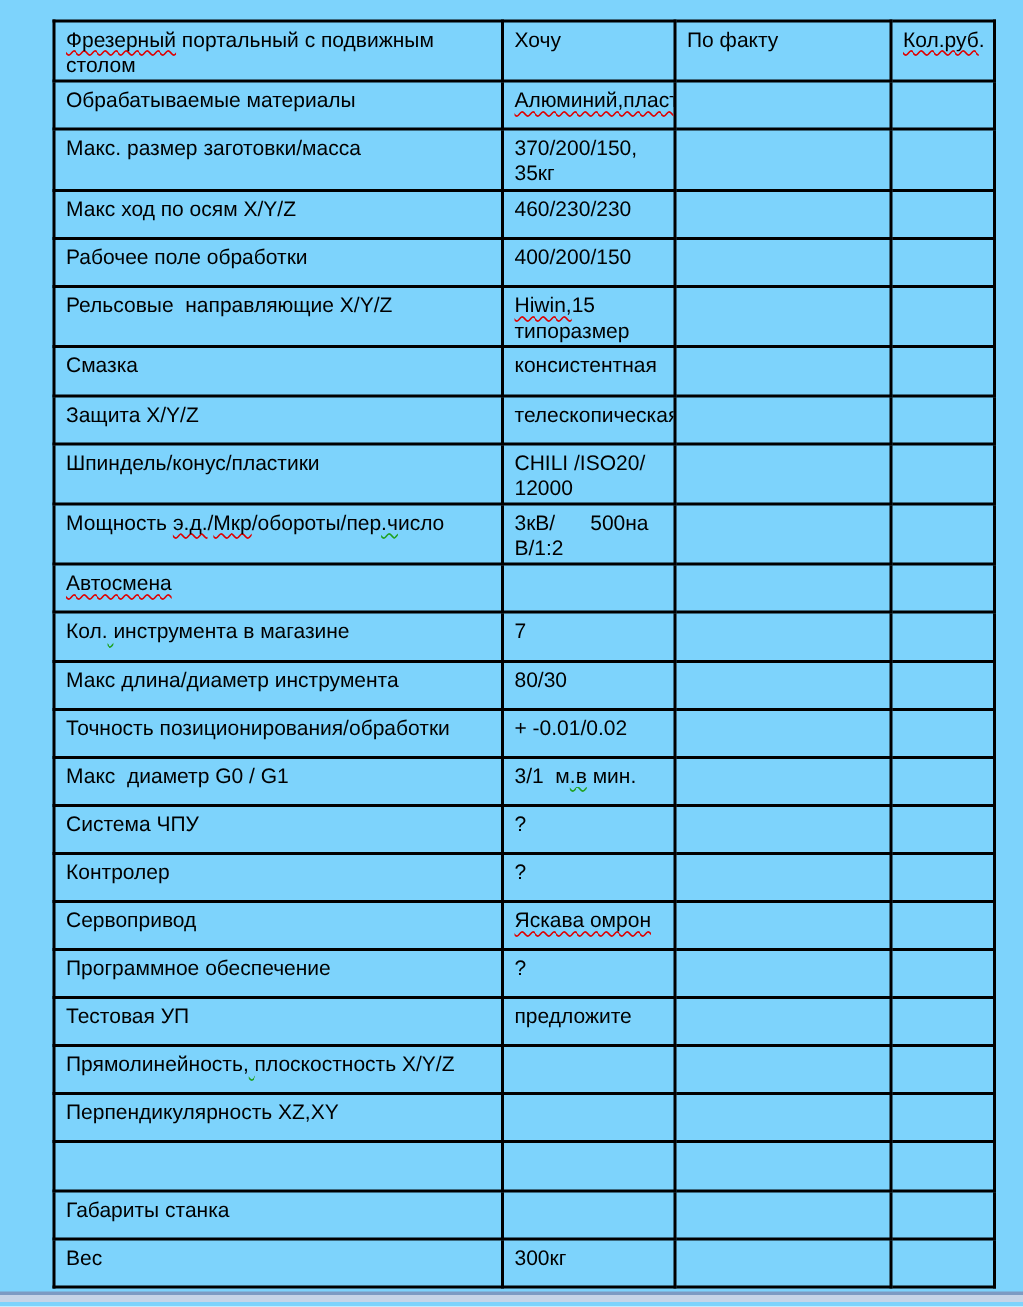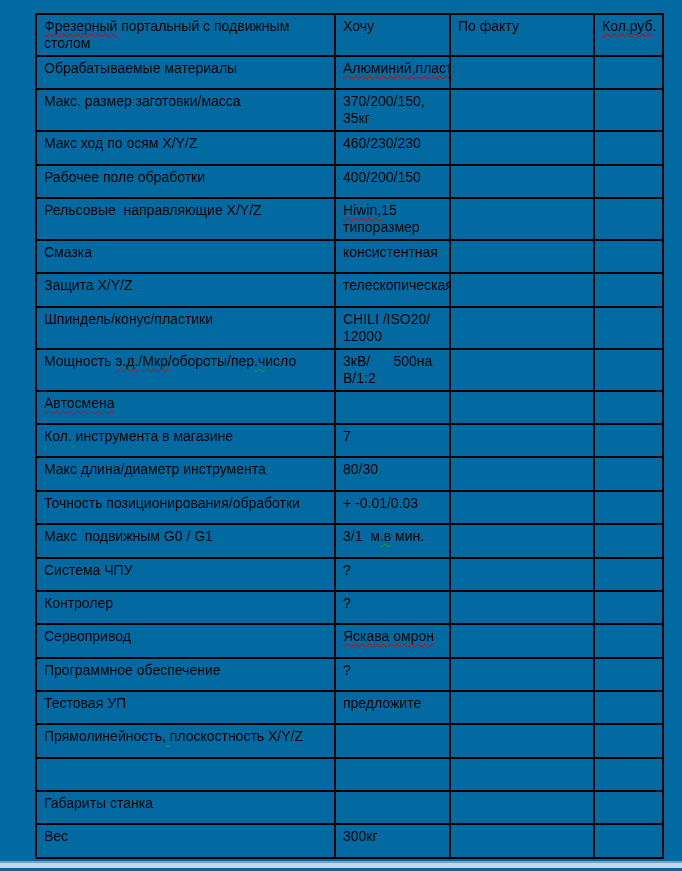--- a/index.html
+++ b/index.html
@@ -6,21 +6,21 @@
     margin: 0; padding: 0;
     width: 682px; height: 871px;
     background: #ffffff;
     font-family: "Liberation Sans", sans-serif;
     position: relative;
     overflow: hidden;
   }
   .doc-page {
     position: absolute;
     left: 0; top: 0; width: 682px; height: 871px;
-    background: #0369a1;
+    background: #7dd3fc;
   }
   table.spec {
     position: absolute;
     left: 35px; top: 13px;
     width: 627px; height: 846px;
     border-collapse: collapse;
     table-layout: fixed;
   }
   table.spec td {
     border: 2px solid #000000;
@@ -143,26 +143,26 @@
           <td></td>
         </tr>
         <tr>
           <td><span>Макс длина/диаметр инструмента</span></td>
           <td><span>80/30</span></td>
           <td></td>
           <td></td>
         </tr>
         <tr>
           <td><span>Точность позиционирования/обработки</span></td>
-          <td><span>+ -0.01/0.03</span></td>
-          <td></td>
-          <td></td>
-        </tr>
-        <tr>
-          <td><span>Макс  подвижным G0 / G1</span></td>
+          <td><span>+ -0.01/0.02</span></td>
+          <td></td>
+          <td></td>
+        </tr>
+        <tr>
+          <td><span>Макс  диаметр G0 / G1</span></td>
           <td><span>3/1  м</span><span class="u-green">.в</span><span> мин.</span></td>
           <td></td>
           <td></td>
         </tr>
         <tr>
           <td><span>Система ЧПУ</span></td>
           <td><span>?</span></td>
           <td></td>
           <td></td>
         </tr>
@@ -185,20 +185,26 @@
           <td></td>
         </tr>
         <tr>
           <td><span>Тестовая УП</span></td>
           <td><span>предложите</span></td>
           <td></td>
           <td></td>
         </tr>
         <tr>
           <td><span>Прямолинейность,</span><span class="u-green"> </span><span>плоскостность X/Y/Z</span></td>
+          <td></td>
+          <td></td>
+          <td></td>
+        </tr>
+        <tr>
+          <td><span>Перпендикулярность XZ,XY</span></td>
           <td></td>
           <td></td>
           <td></td>
         </tr>
         <tr>
           <td></td>
           <td></td>
           <td></td>
           <td></td>
         </tr>

